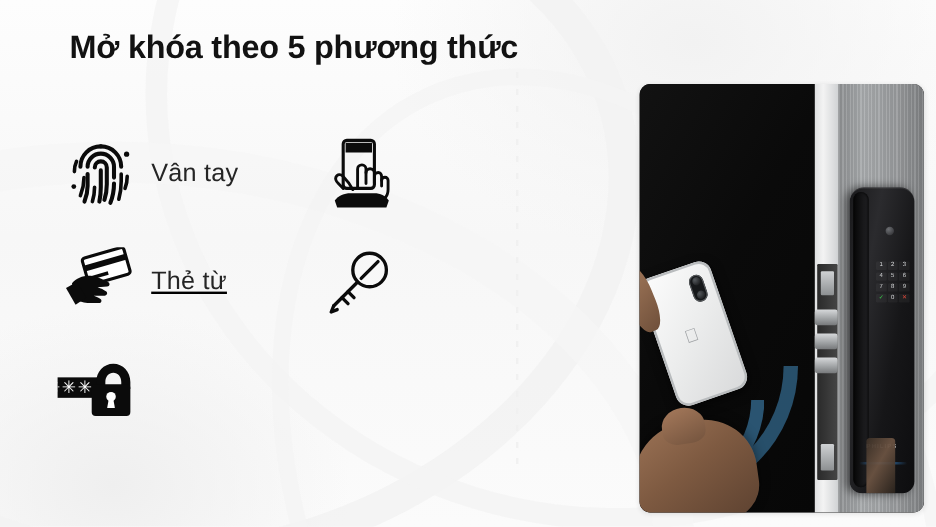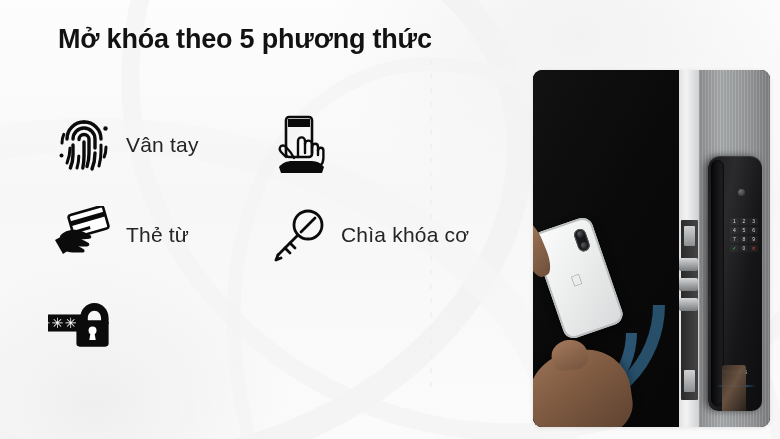--- a/index.html
+++ b/index.html
@@ -47,21 +47,21 @@
     letter-spacing:-0.2px; white-space:nowrap;
   }
 
   
   #features { position:absolute; left:48px; top:100px; width:470px; }
   .frow { display:flex; }
   .fitem { display:flex; align-items:center; }
   .fitem.c1 { width:215px; }
   .fitem.c2 { width:255px; }
   .r1 { height:90px;text-align:right; }
-  .r2 { height:90px; }
+  .r2 { height:90px;text-decoration:underline; }
   .r3 { height:85px; }
 
   .ficon { width:72px; height:66px; flex:0 0 72px;
            display:flex; align-items:center; justify-content:center; }
   .flabel { font-size:21px; color:#252525; font-weight:300;
             letter-spacing:.2px; white-space:nowrap; margin-left:6px; }
 
   
   #photo {
     position:absolute; left:533px; top:70px; width:237px; height:357px;
@@ -248,21 +248,20 @@
         <span class="ficon">
           <svg width="58" height="58" viewBox="0 0 58 58" fill="none" stroke="#0b0b0b" stroke-width="2.8" stroke-linejoin="round" stroke-linecap="round">
             <circle cx="38" cy="19" r="14"></circle>
             <path d="M45 12L31 26"></path>
             <path d="M28 29L8 49"></path>
             <path d="M8 49l-2 5 5-2"></path>
             <path d="M15 42l5 5"></path>
             <path d="M20 37l5 5"></path>
           </svg>
         </span>
-        <span class="flabel">Chìa khóa cơ</span>
       </div>
 
     </div>
 
     <div class="frow r3">
 
       <div class="fitem c1">
         <span class="ficon">
           <svg width="76" height="62" viewBox="0 0 76 62">
             <rect x="-18" y="22" width="56" height="18" fill="#0b0b0b"></rect>

